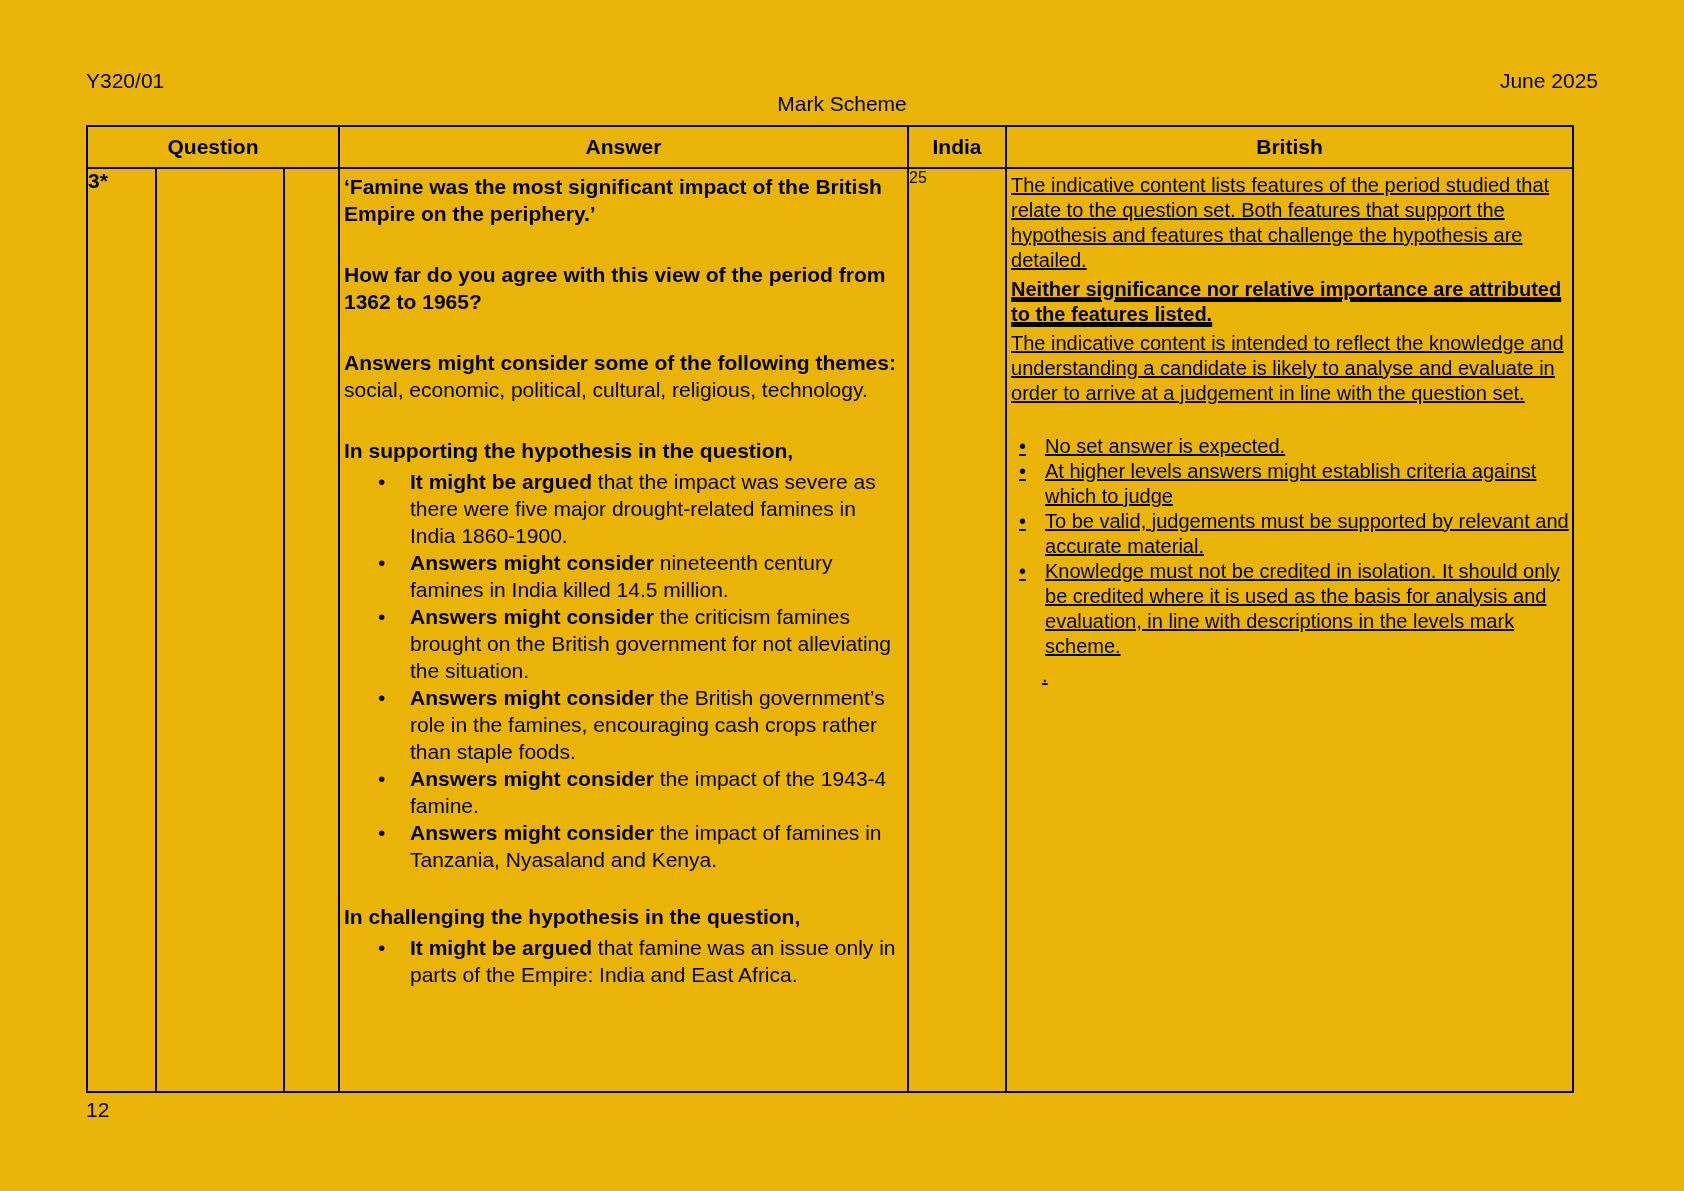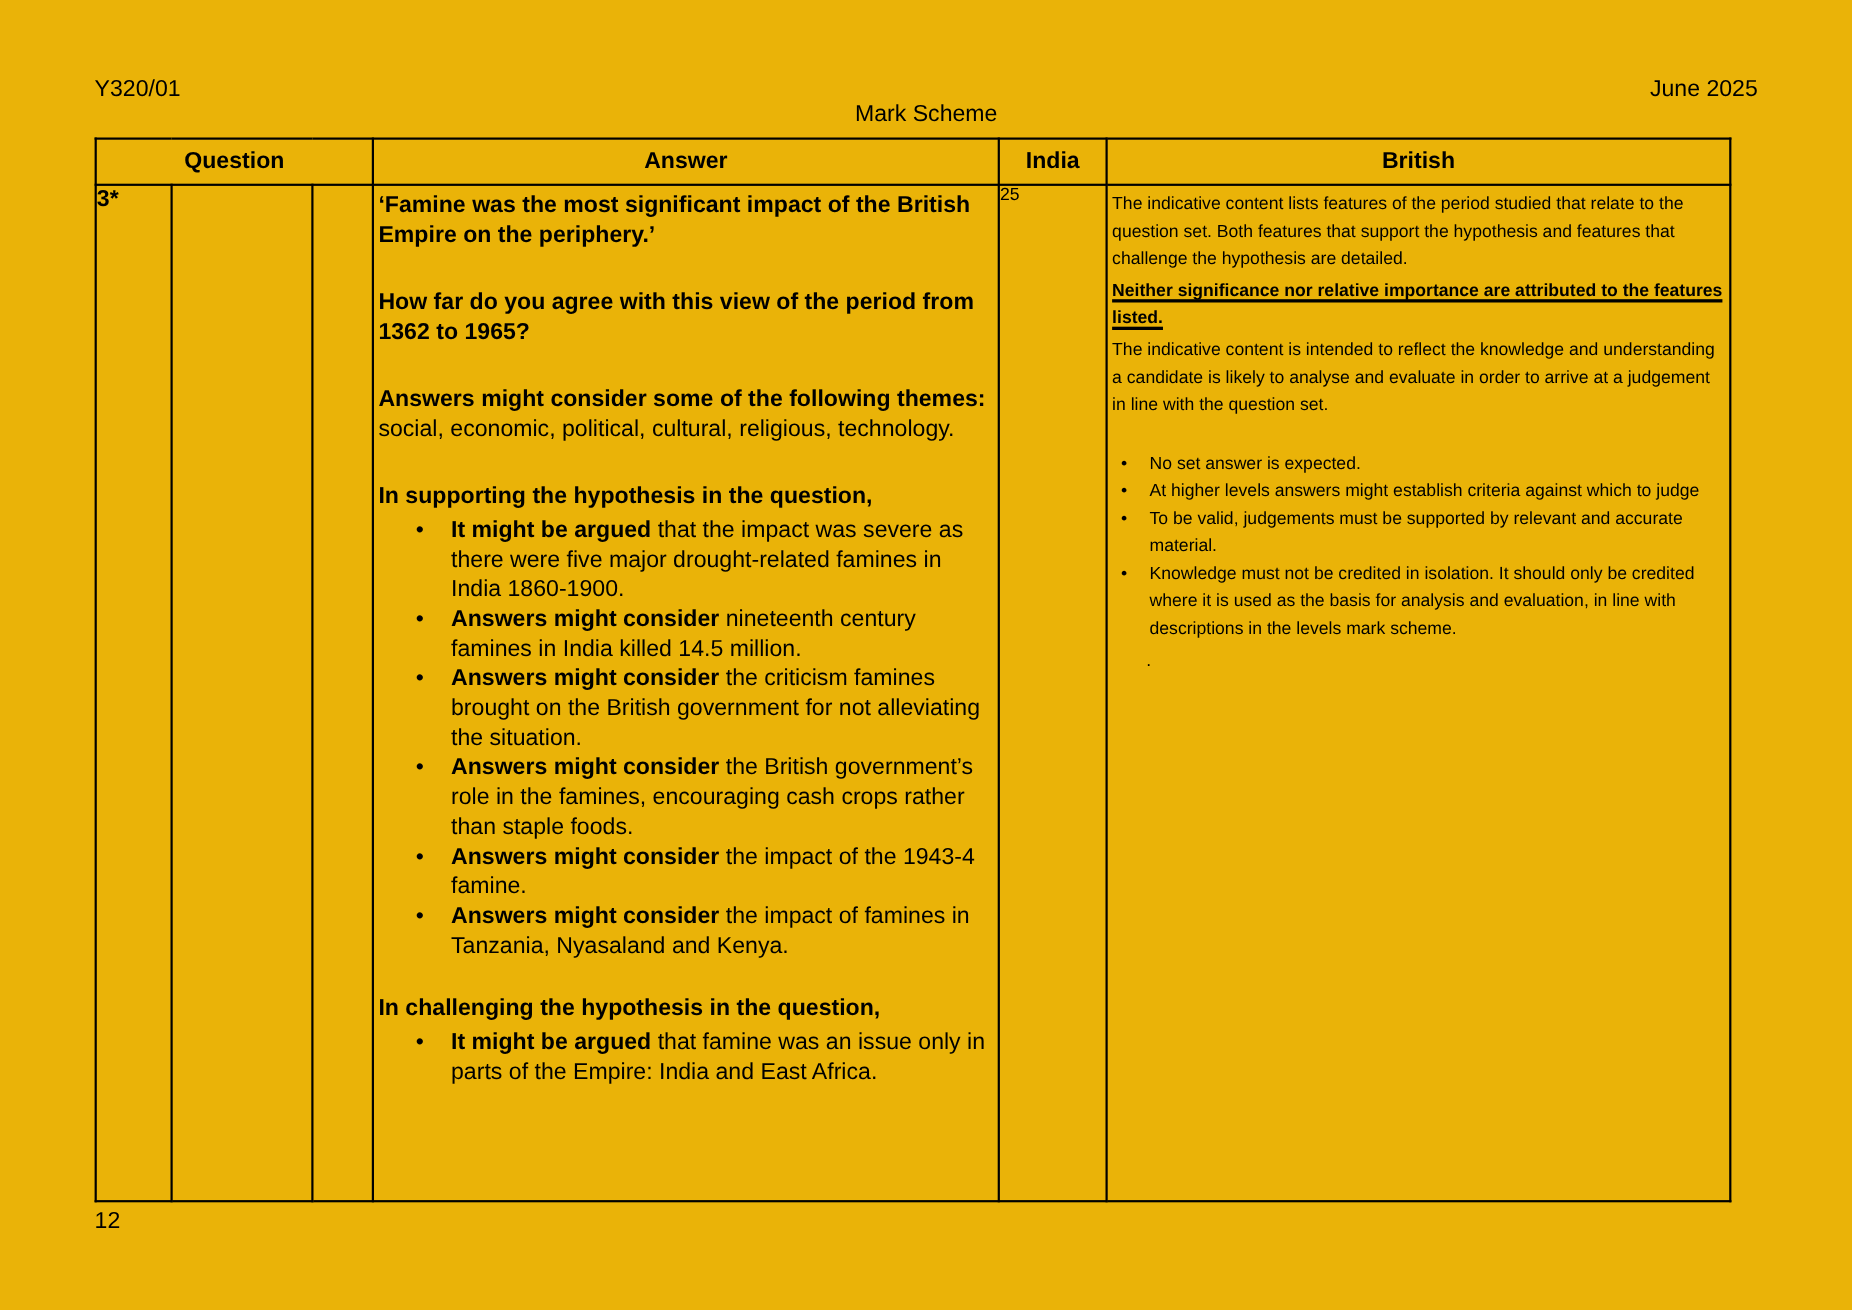--- a/index.html
+++ b/index.html
@@ -63,23 +63,24 @@
     font-size: 21px;
     line-height: 27px;
     padding: 6px 8px 0 8px;
   }
   .cell-mark {
     font-size: 16px;
     padding: 8px 4px 0 12px;
     border-radius: 31px;
   }
   .cell-guidance {
-    font-size: 16px;
+    font-size: 20px;
     line-height: 25px;
     padding: 6px 32px 0 13px;
+    text-decoration: underline;
   }
 
   .para { margin: 4px; }
   .b { font-weight: bold; }
   .u {
     text-decoration: underline;
     text-decoration-thickness: 2.5px;
     text-underline-offset: 3px;
   }
   .gap-answer { height: 26px; }

